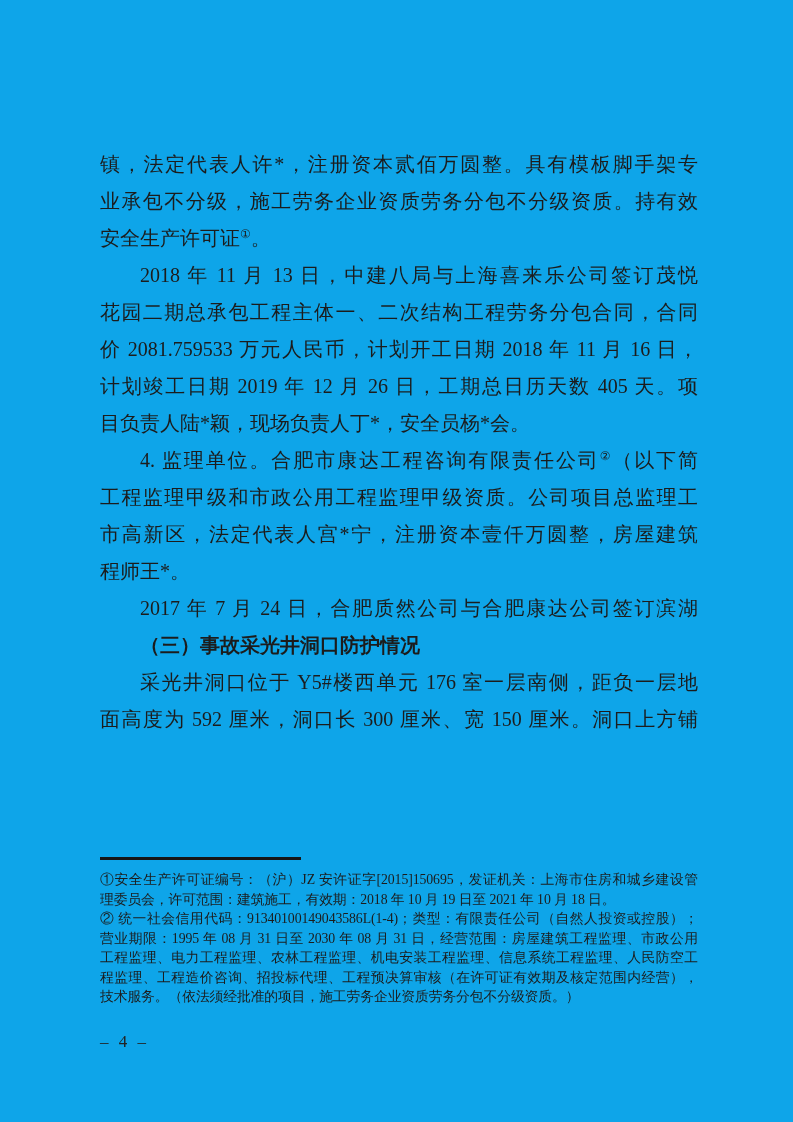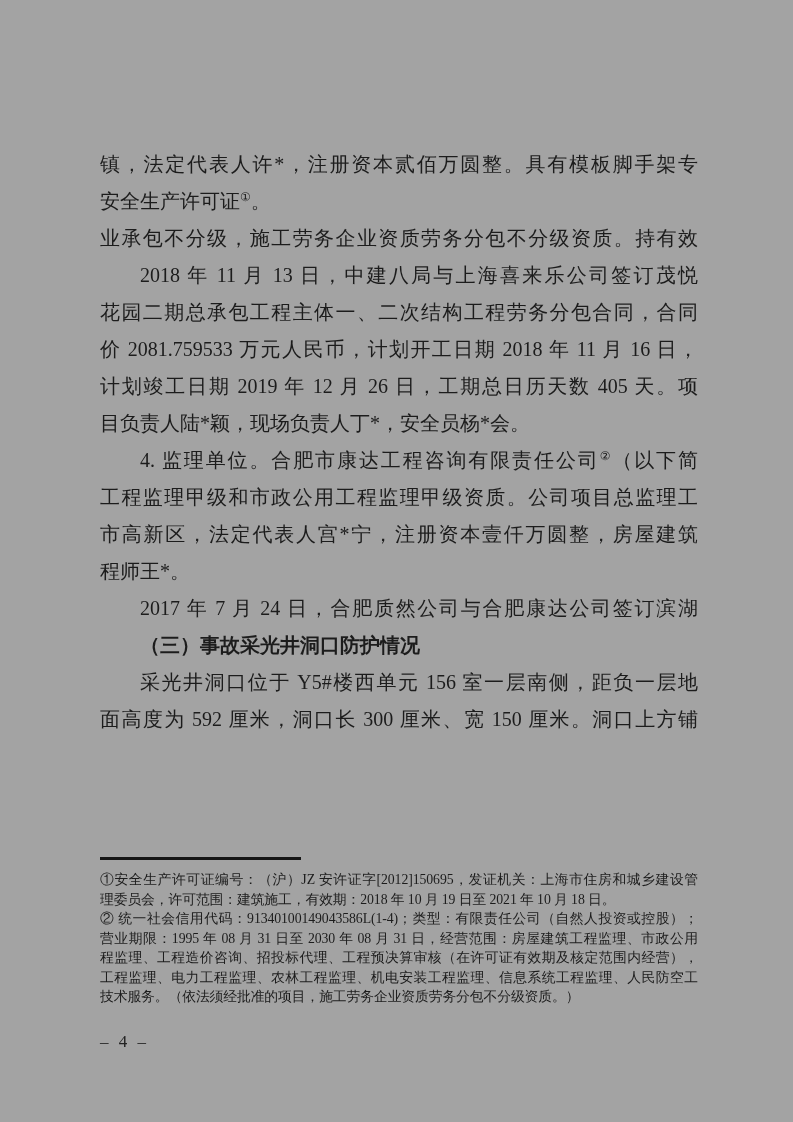--- a/index.html
+++ b/index.html
@@ -4,21 +4,21 @@
 <style>
   html, body {
     margin: 0;
     padding: 0;
     background: #ffffff;
   }
   .page {
     position: relative;
     width: 793px;
     height: 1122px;
-    background: #a3a3a3;
+    background: #0ea5e9;
     overflow: hidden;
     font-family: "Liberation Serif", "DejaVu Serif", serif;
     color: #1c1c1c;
   }
   .body-text {
     position: absolute;
     left: 100px;
     top: 146px;
     width: 598px;
   }
@@ -72,44 +72,44 @@
     color: #222222;
   }
 </style>
 </head>
 <body>
 
 <div class="page">
 
   <main class="body-text">
     <div class="line fill">镇，法定代表人许*，注册资本贰佰万圆整。具有模板脚手架专</div>
+    <div class="line fill">业承包不分级，施工劳务企业资质劳务分包不分级资质。持有效</div>
     <div class="line end">安全生产许可证<sup class="fnref">①</sup>。</div>
-    <div class="line fill">业承包不分级，施工劳务企业资质劳务分包不分级资质。持有效</div>
     <div class="line indent fill">2018 年 11 月 13 日，中建八局与上海喜来乐公司签订茂悦</div>
     <div class="line fill">花园二期总承包工程主体一、二次结构工程劳务分包合同，合同</div>
     <div class="line fill">价 2081.759533 万元人民币，计划开工日期 2018 年 11 月 16 日，</div>
     <div class="line fill">计划竣工日期 2019 年 12 月 26 日，工期总日历天数 405 天。项</div>
     <div class="line end">目负责人陆*颖，现场负责人丁*，安全员杨*会。</div>
     <div class="line indent fill">4. 监理单位。合肥市康达工程咨询有限责任公司<sup class="fnref">②</sup>（以下简</div>
     <div class="line fill">工程监理甲级和市政公用工程监理甲级资质。公司项目总监理工</div>
     <div class="line fill">市高新区，法定代表人宫*宁，注册资本壹仟万圆整，房屋建筑</div>
     <div class="line end">程师王*。</div>
     <div class="line indent fill">2017 年 7 月 24 日，合肥质然公司与合肥康达公司签订滨湖</div>
     <div class="line indent heading end">（三）事故采光井洞口防护情况</div>
-    <div class="line indent fill">采光井洞口位于 Y5#楼西单元 156 室一层南侧，距负一层地</div>
+    <div class="line indent fill">采光井洞口位于 Y5#楼西单元 176 室一层南侧，距负一层地</div>
     <div class="line fill">面高度为 592 厘米，洞口长 300 厘米、宽 150 厘米。洞口上方铺</div>
   </main>
 
   <div class="footnote-rule"></div>
 
   <footer class="footnotes">
-    <div class="fline fill">①安全生产许可证编号：（沪）JZ 安许证字[2012]150695，发证机关：上海市住房和城乡建设管</div>
+    <div class="fline fill">①安全生产许可证编号：（沪）JZ 安许证字[2015]150695，发证机关：上海市住房和城乡建设管</div>
     <div class="fline end">理委员会，许可范围：建筑施工，有效期：2018 年 10 月 19 日至 2021 年 10 月 18 日。</div>
     <div class="fline fill">② 统一社会信用代码：91340100149043586L(1-4)；类型：有限责任公司（自然人投资或控股）；</div>
     <div class="fline fill">营业期限：1995 年 08 月 31 日至 2030 年 08 月 31 日，经营范围：房屋建筑工程监理、市政公用</div>
+    <div class="fline fill">工程监理、电力工程监理、农林工程监理、机电安装工程监理、信息系统工程监理、人民防空工</div>
     <div class="fline fill">程监理、工程造价咨询、招投标代理、工程预决算审核（在许可证有效期及核定范围内经营），</div>
-    <div class="fline fill">工程监理、电力工程监理、农林工程监理、机电安装工程监理、信息系统工程监理、人民防空工</div>
     <div class="fline end">技术服务。（依法须经批准的项目，施工劳务企业资质劳务分包不分级资质。）</div>
   </footer>
 
   <div class="page-number">– 4 –</div>
 
 </div>
 
 </body></html>

